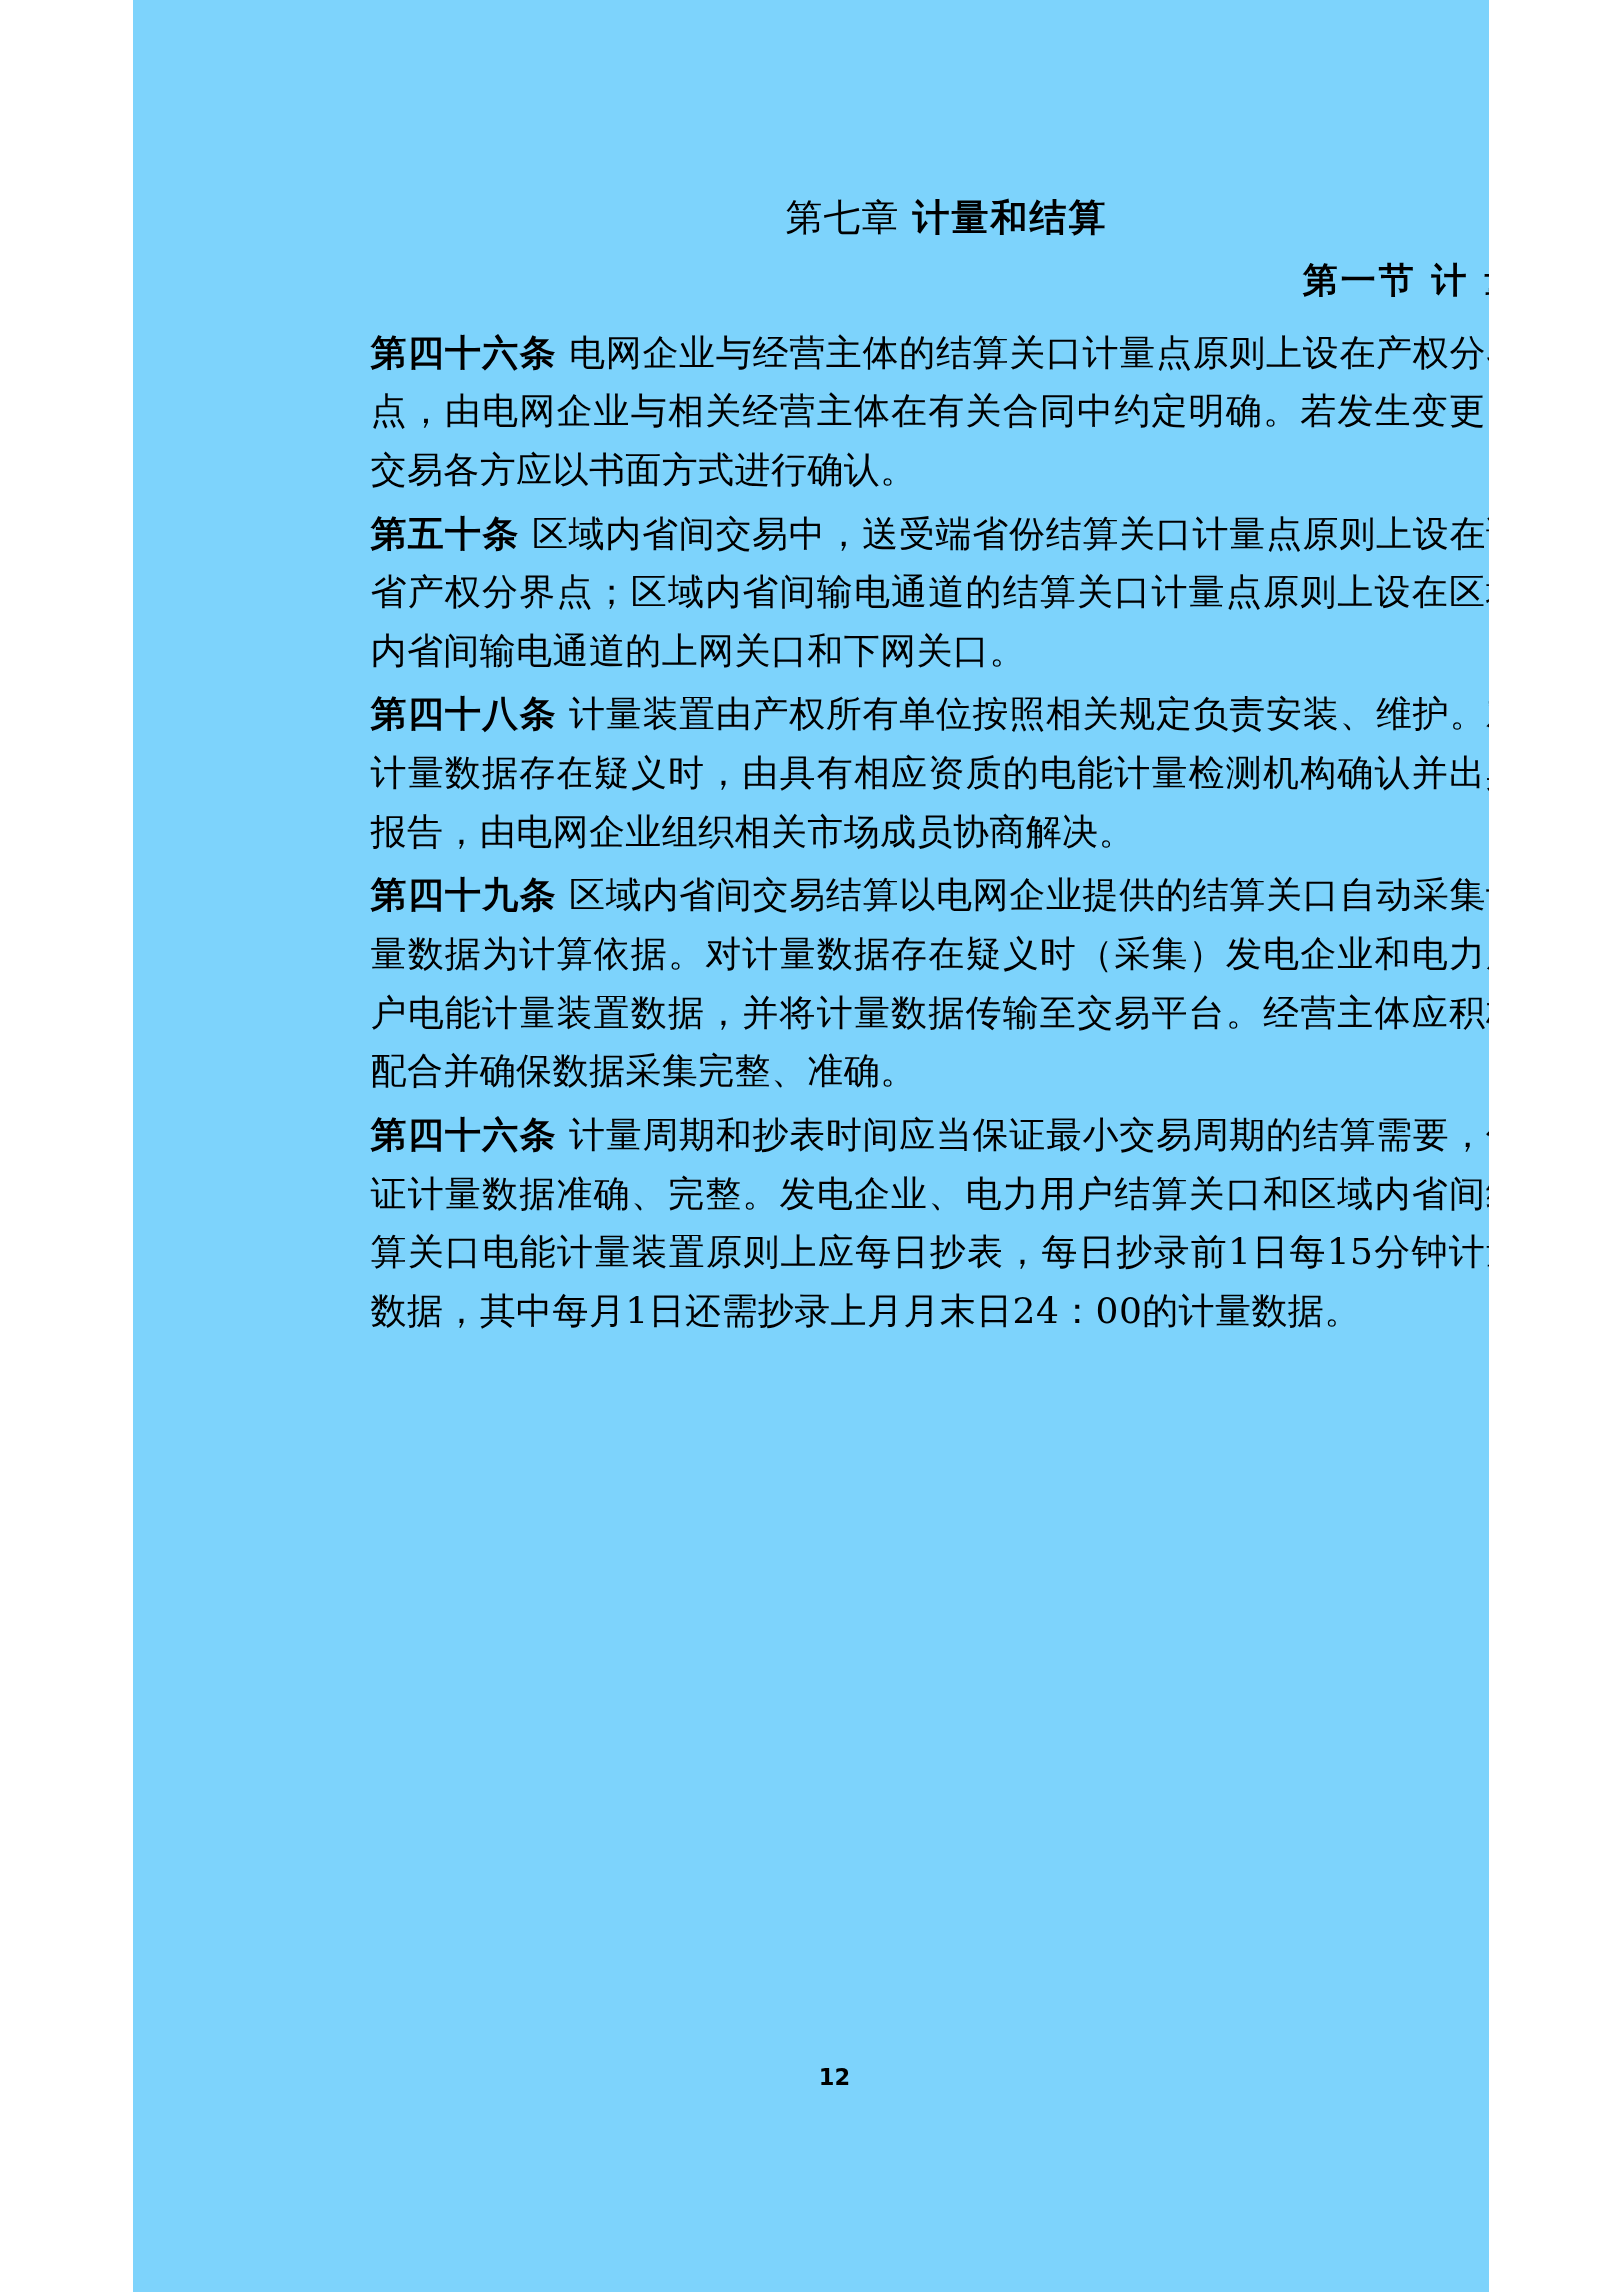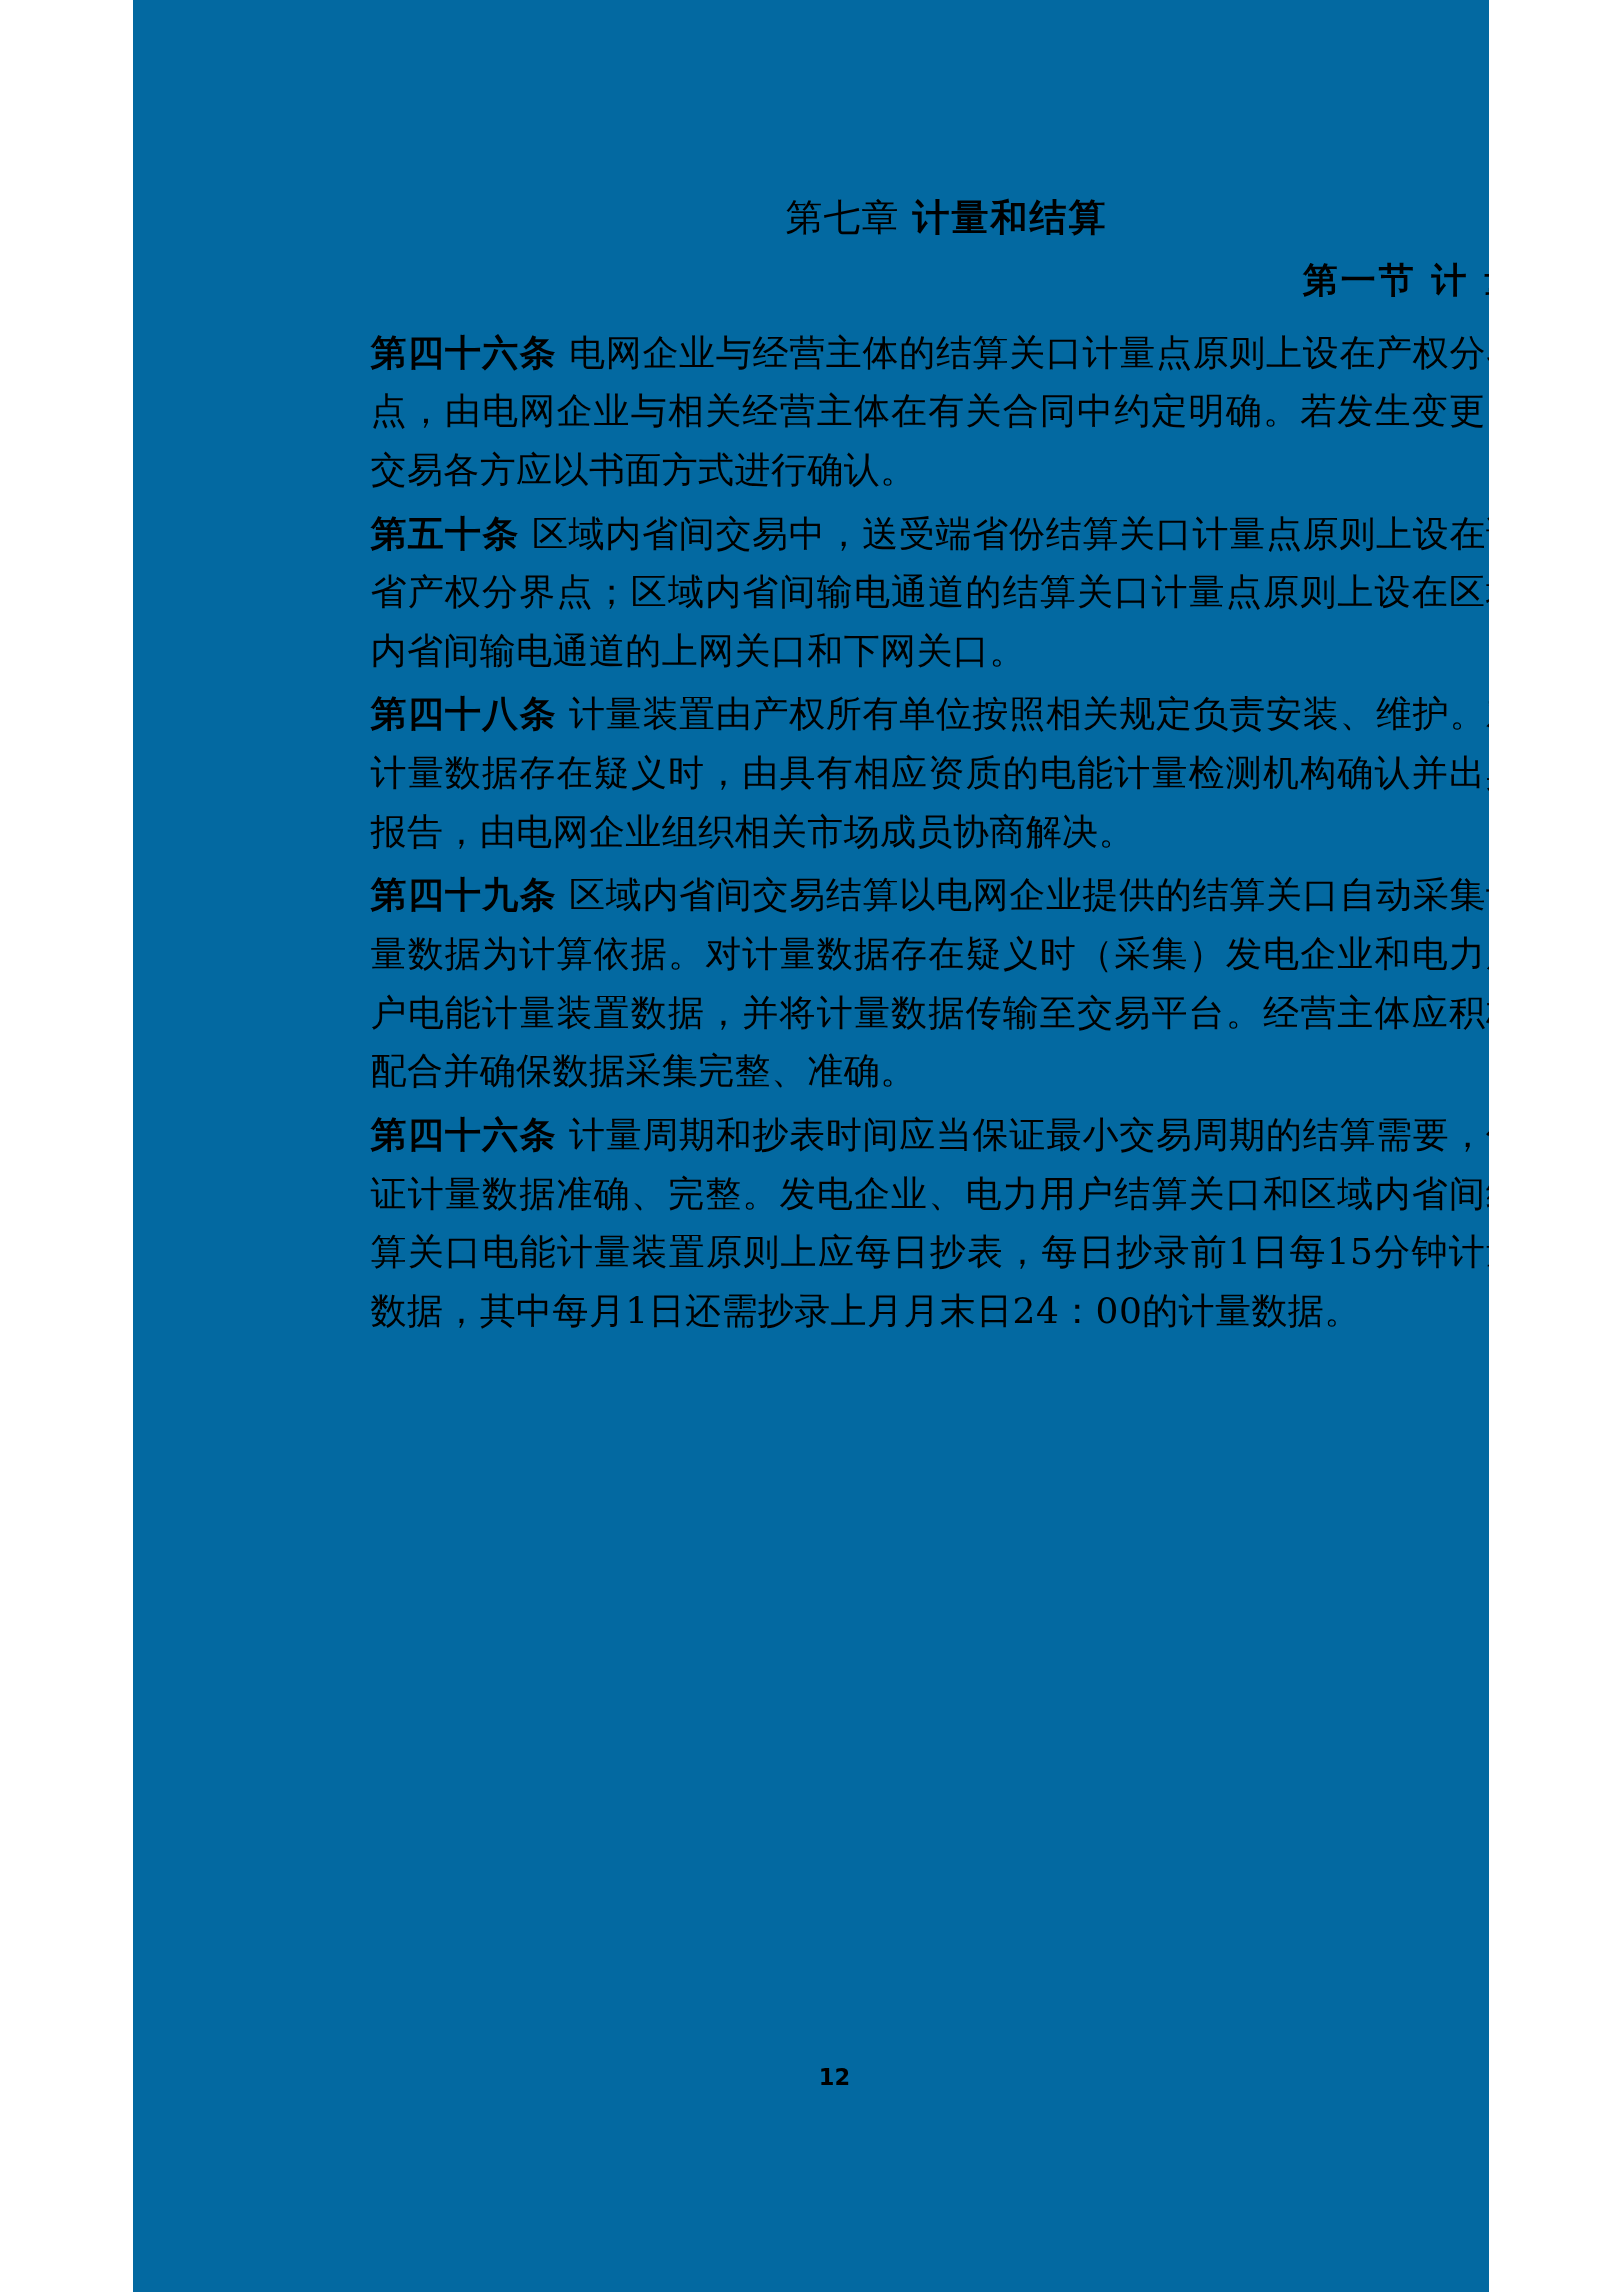--- a/index.html
+++ b/index.html
@@ -5,21 +5,21 @@
   html, body {
     margin: 0;
     padding: 0;
     background: #ffffff;
   }
   .page {
     position: relative;
     width: 1356px;
     height: 2293px;
     margin: 0 auto;
-    background: #0369a1;
+    background: #7dd3fc;
     box-sizing: border-box;
     font-family: "DejaVu Serif", "Liberation Serif", serif;
     color: #000000;
     overflow: hidden;
   }
   .content {
     position: absolute;
     left: 238px;
     top: 191px;
     width: 1152px;

